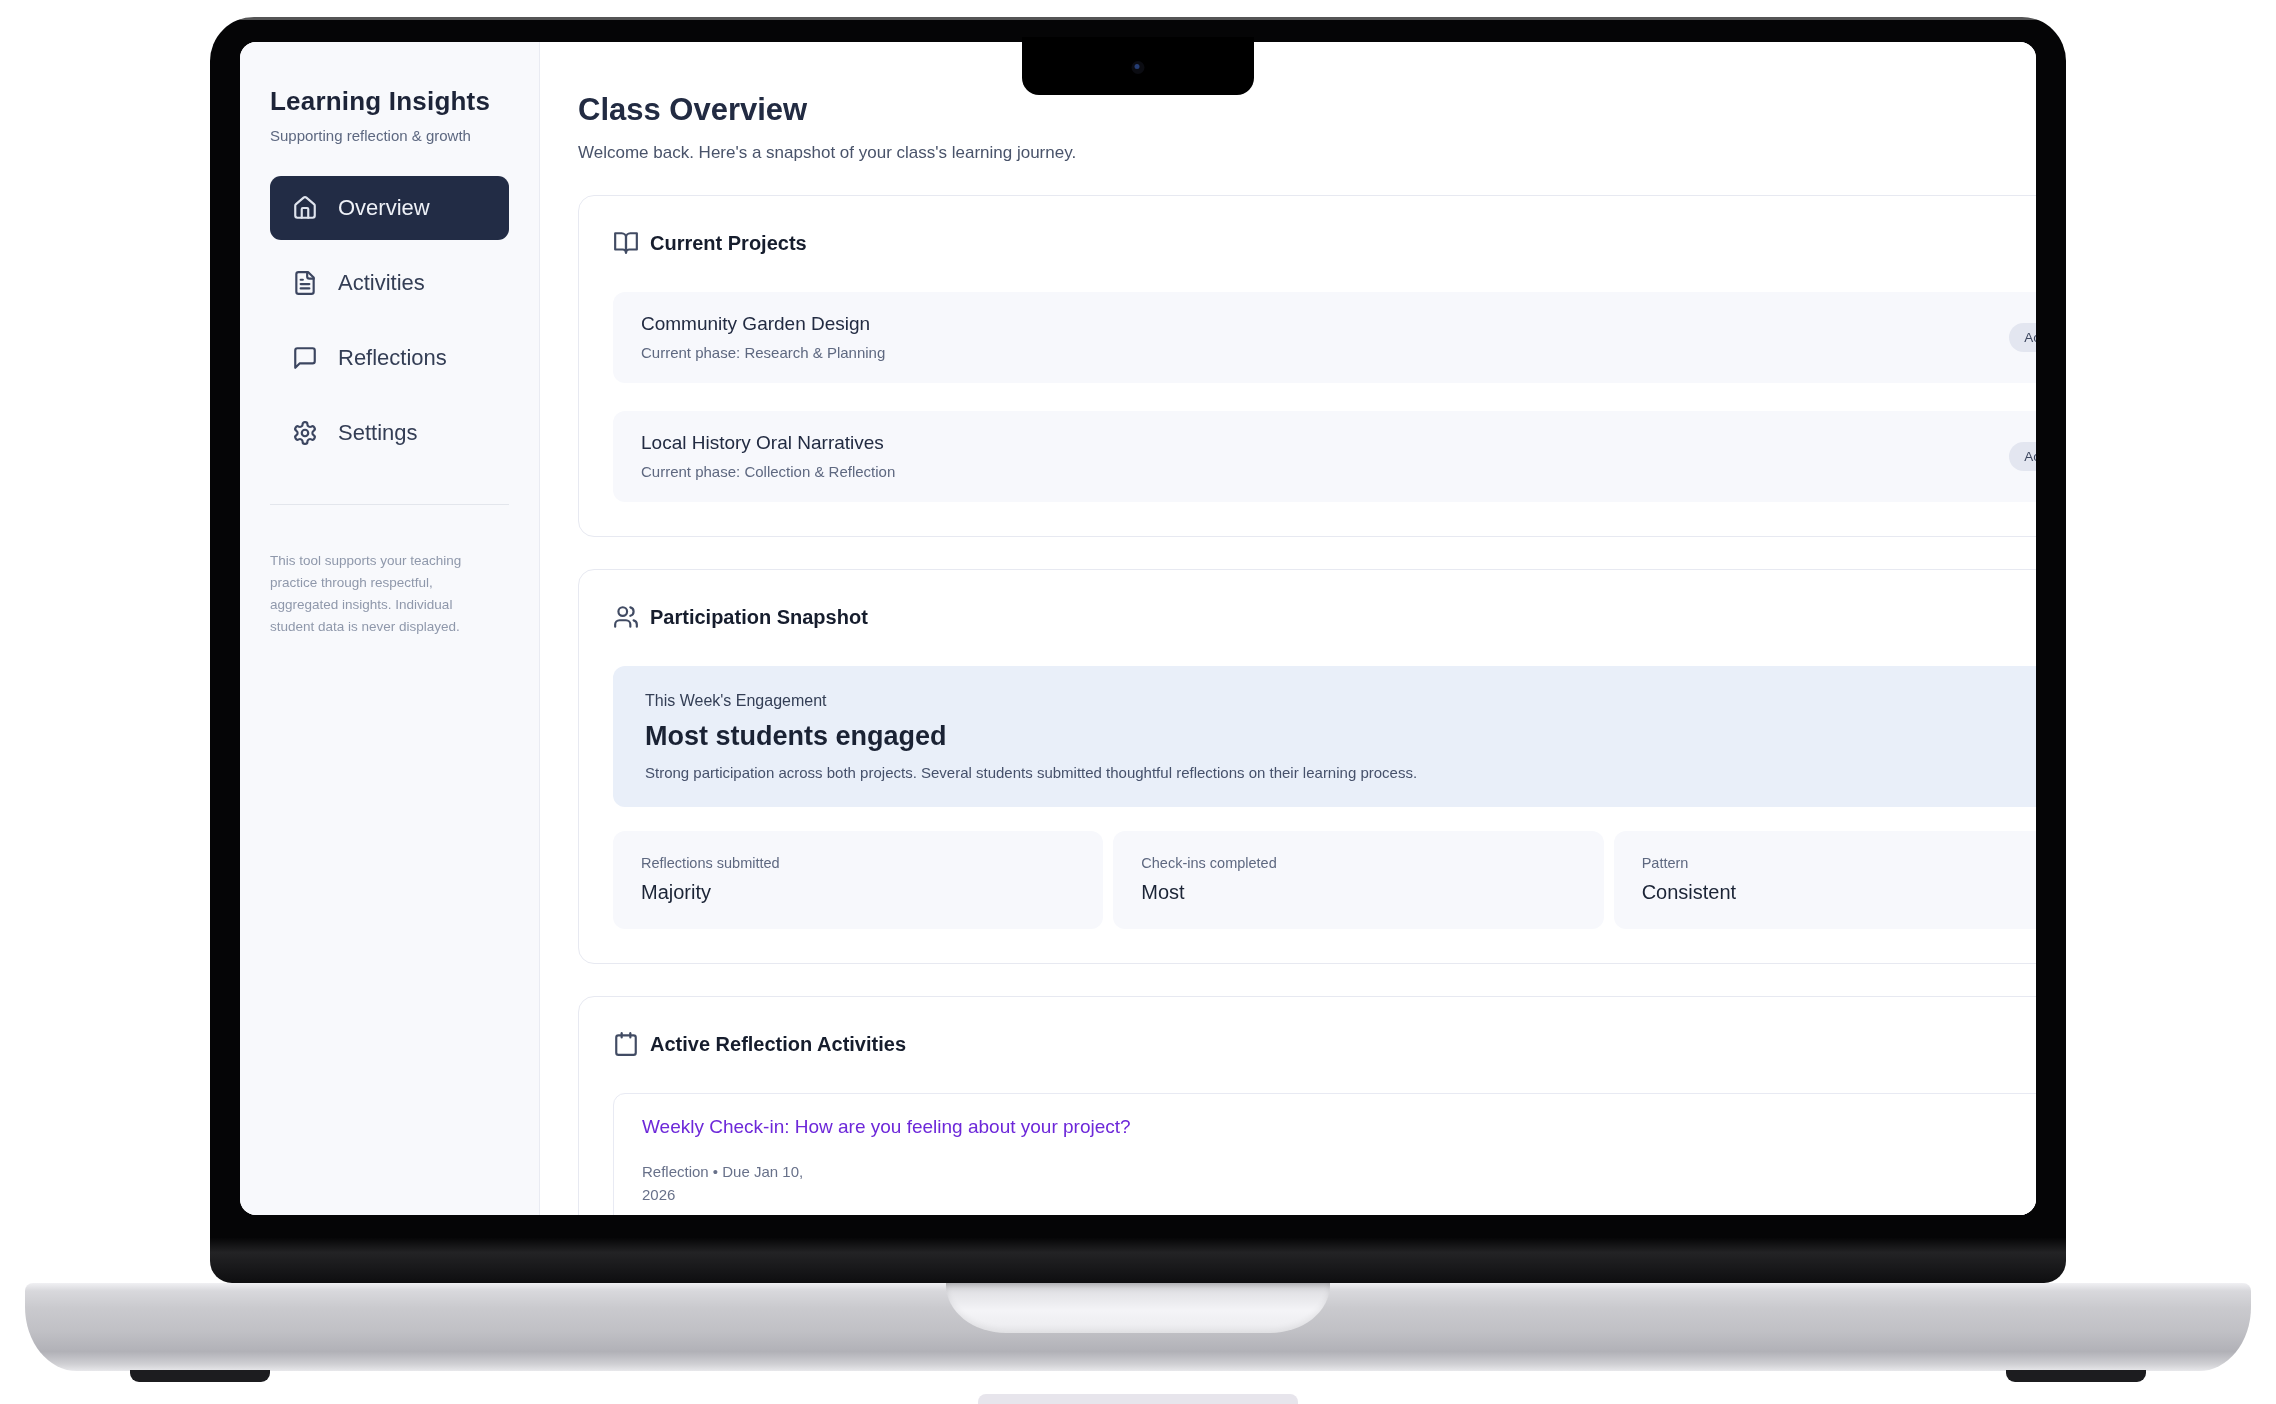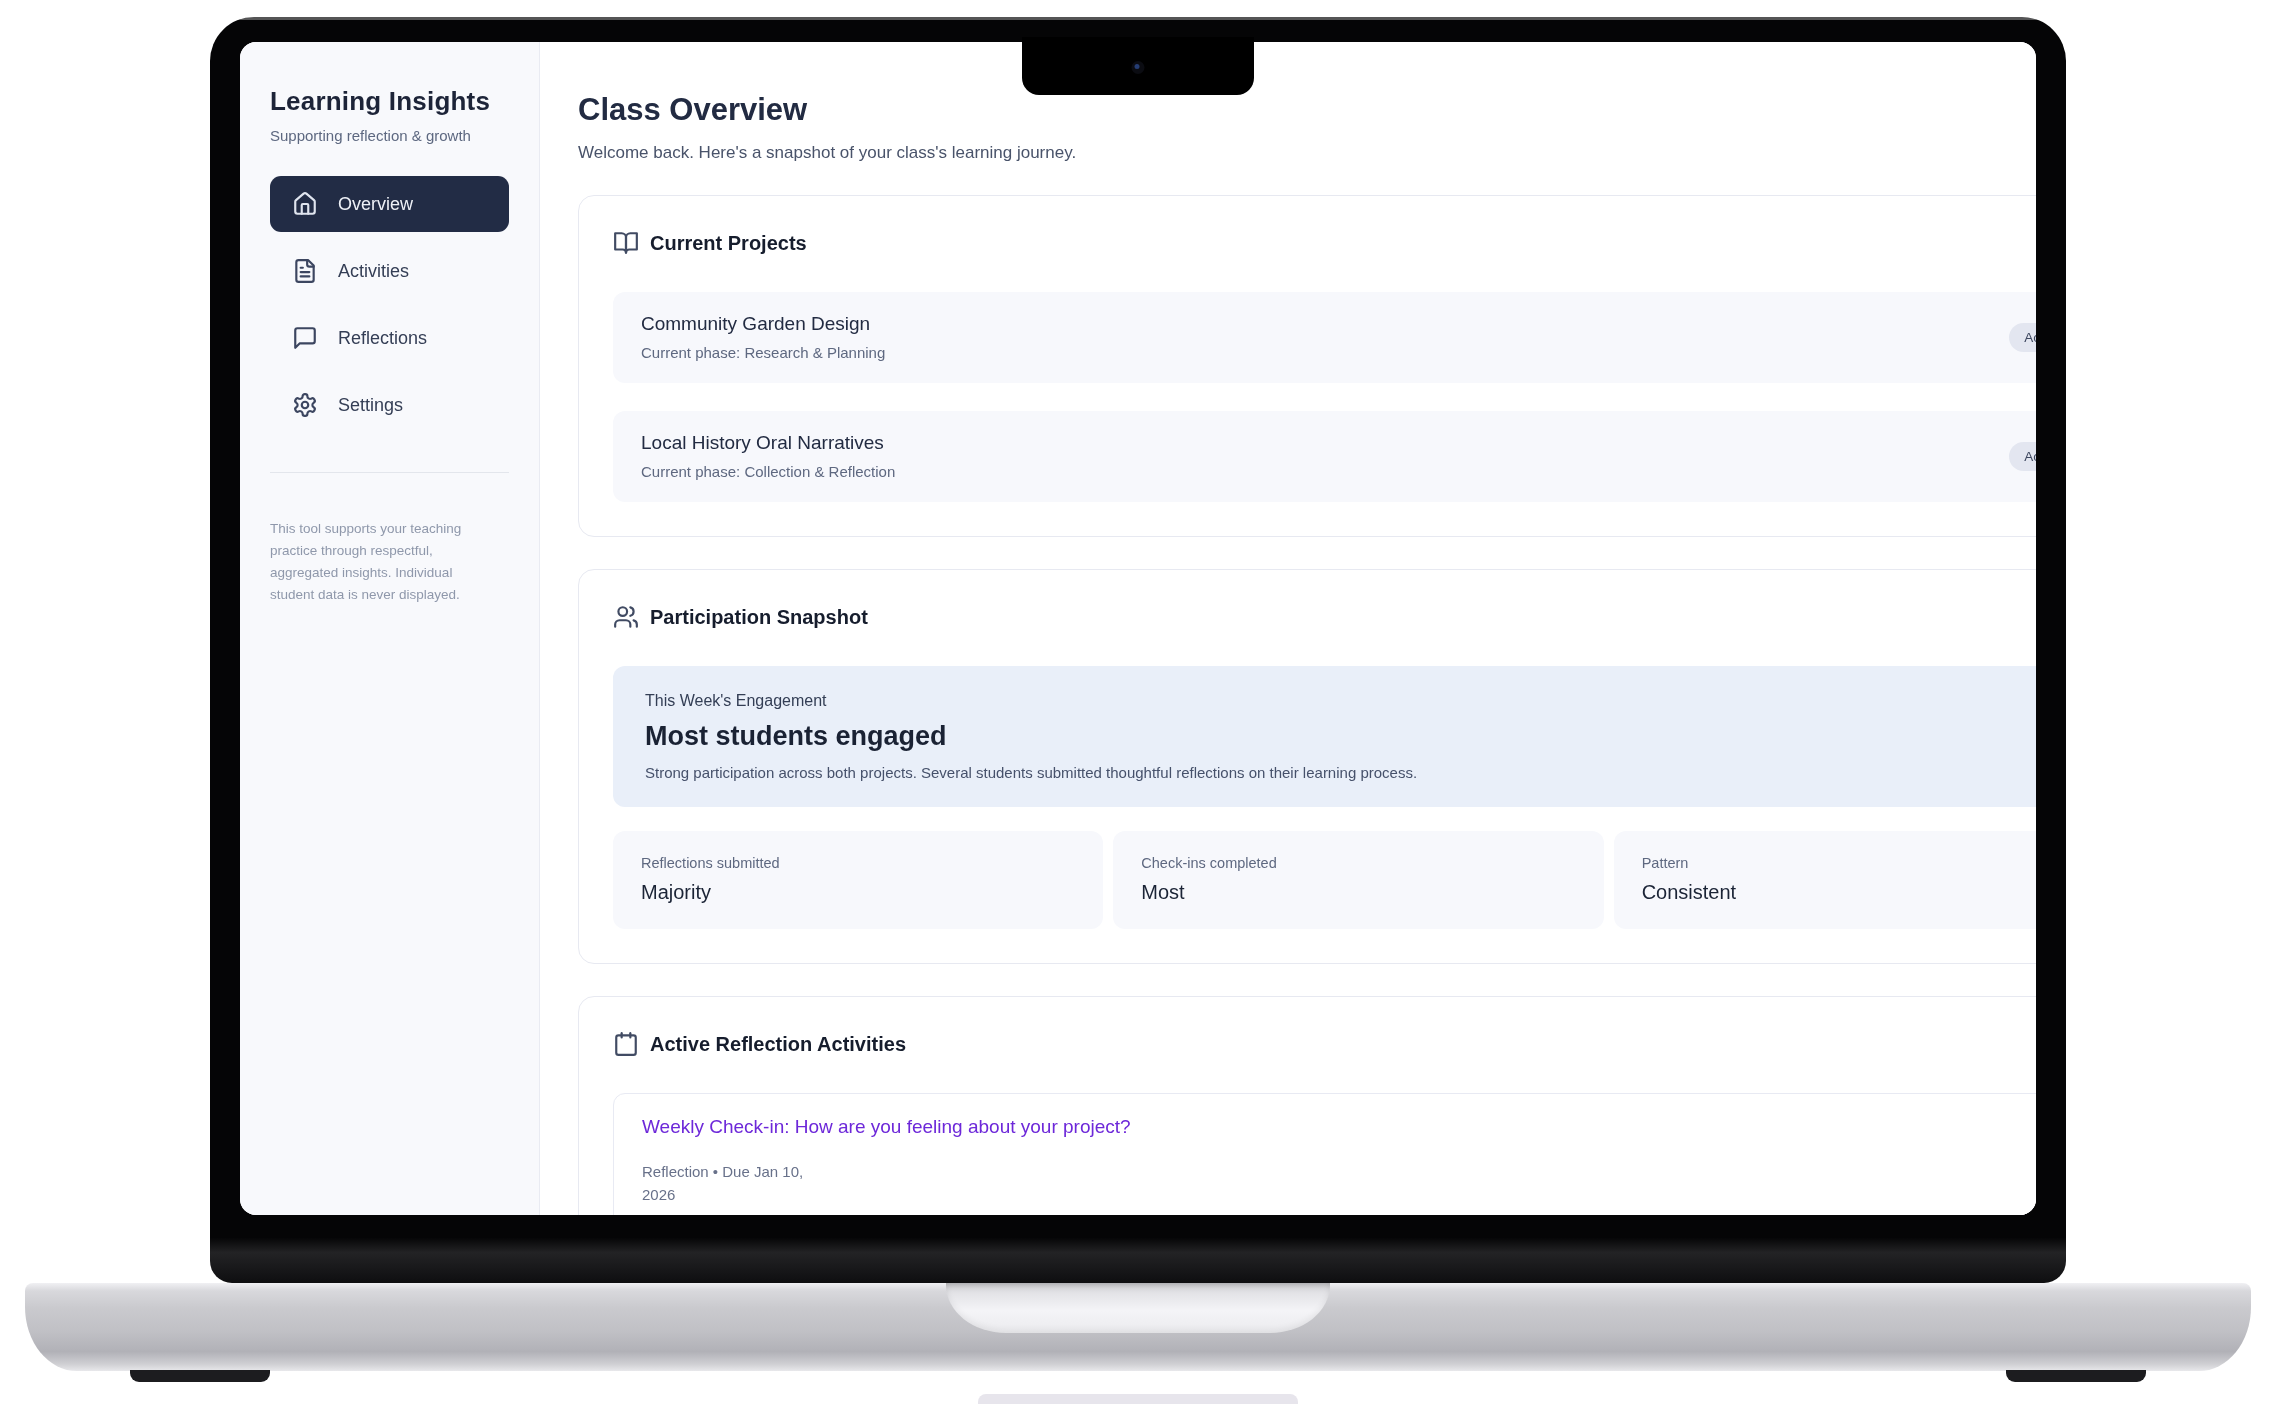--- a/index.html
+++ b/index.html
@@ -32,22 +32,22 @@
   .foot.left{left:130px;} .foot.right{left:2006px;}
   .floor-bar{position:absolute;left:50%;transform:translateX(-50%);top:1394px;width:320px;height:10px;
         background:#e7e5ec;border-radius:8px 8px 0 0;}
 
   
   .sidebar{width:300px;min-width:300px;box-sizing:border-box;background:#f8f9fc;
            border-right:1px solid #e9ebf2;padding:44px 30px 0 30px;}
   .sb-title{font-size:26px;font-weight:700;color:#1d2438;letter-spacing:.2px;}
   .sb-sub{margin-top:10px;font-size:15px;color:#5d6880;}
   .nav{margin-top:32px;}
-  .nav-item{display:flex;align-items:center;gap:20px;height:56px;padding:0 22px;border-radius:11px;
-            font-size:18px;color:#343e55;margin-bottom:11px;cursor:pointer;}
+  .nav-item{display:flex;align-items:center;gap:20px;height:64px;padding:0 22px;border-radius:11px;
+            font-size:22px;color:#343e55;margin-bottom:11px;cursor:pointer;}
   .nav-item .ic{width:26px;height:26px;color:#3c4660;flex:0 0 26px;}
   .nav-item.active{background:#222c45;color:#eef1f7;}
   .nav-item.active .ic{color:#dfe4ee;}
   .ic svg{width:100%;height:100%;display:block;}
   .sb-divider{margin-top:39px;border-top:1px solid #e3e6ec;}
   .sb-note{margin-top:45px;width:218px;font-size:13.5px;line-height:1.62;color:#8f98ab;}
 
   
   .main{flex:1;box-sizing:border-box;padding:50px 0 0 38px;background:#ffffff;}
   .h1{font-size:31px;font-weight:700;color:#222b42;}

